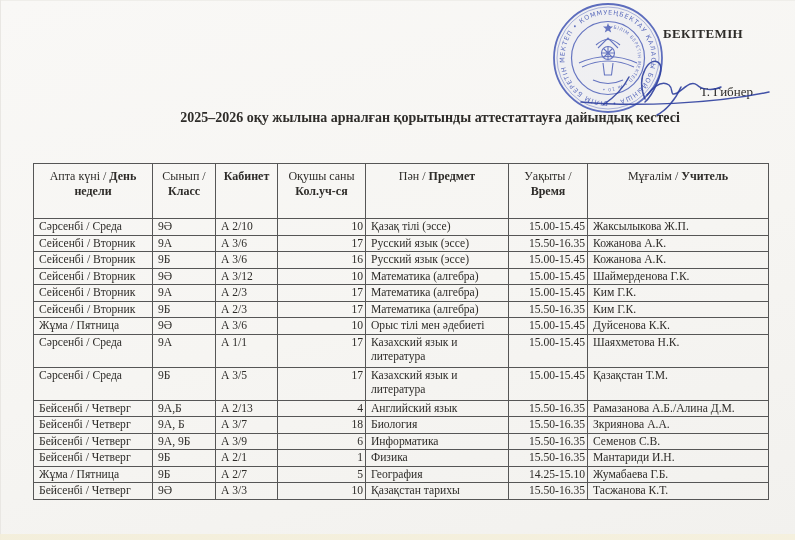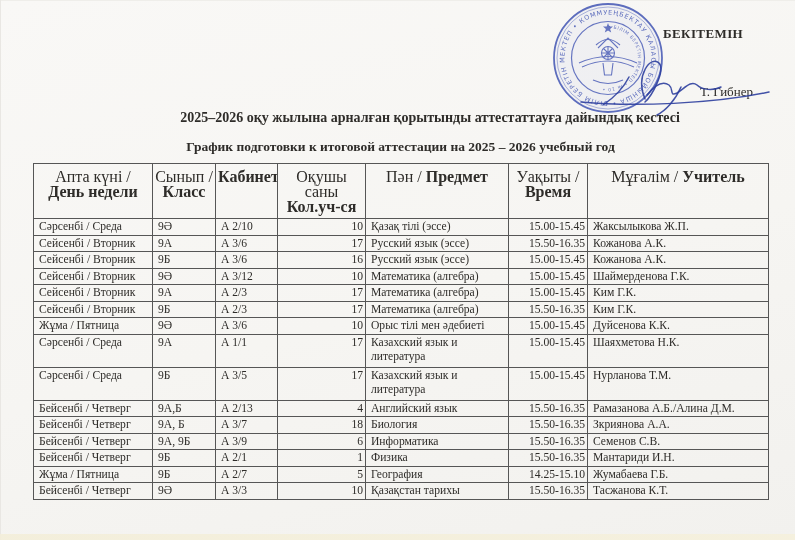--- a/index.html
+++ b/index.html
@@ -46,21 +46,21 @@
     position:absolute;top:163px;left:33px;width:735px;
     border-collapse:collapse;table-layout:fixed;
   }
   table.sched th,table.sched td{
     border:1px solid #565656;
     overflow:hidden;
   }
   table.sched th{
     height:49px;vertical-align:top;
     padding:5px 2px 0 2px;
-    font-size:16px;line-height:15px;font-weight:normal;
+    font-size:12px;line-height:15px;font-weight:normal;
     text-align:center;
   }
   th .hru{font-weight:bold;}
   table.sched td{
     font-size:11.6px;line-height:14.5px;
     vertical-align:top;
     padding:1px 2px 0 5px;
   }
   table.sched tbody tr{height:16px;}
   table.sched tbody tr.tall{height:33px;}
@@ -112,21 +112,20 @@
 
   <svg class="signature" width="212" height="72" viewBox="0 0 212 72">
     <path d="M18 55 C 70 60, 150 57, 206 45"></path>
     <path d="M40 58 C 52 50, 60 42, 66 30"></path>
     <path d="M82 52 C 72 28, 88 8, 96 16 C 103 24, 88 50, 82 55"></path>
     <path d="M84 48 C 92 38, 100 34, 106 38 C 111 42, 106 50, 114 46 C 122 41, 128 33, 134 38 C 139 43, 150 44, 158 40"></path>
     <path d="M118 40 C 112 54, 102 64, 94 68"></path>
   </svg>
 
   <div class="title-kk">2025–2026 оқу жылына арналған қорытынды аттестаттауға дайындық кестесі</div>
-  <div class="title-ru">График подготовки к итоговой аттестации на 2025 – 2026 учебный год</div>
 
   <table class="sched">
     <colgroup>
       <col style="width:119px">
         <col style="width:63px">
         <col style="width:62px">
       <col style="width:88px">
         <col style="width:143px">
         <col style="width:79px">
         <col style="width:181px">
@@ -231,21 +230,21 @@
           <td class="c-teach">Шаяхметова Н.К.</td>
         </tr>
 
         <tr class="tall">
           <td class="c-day">Сәрсенбі / Среда</td>
           <td class="c-class">9Б</td>
           <td class="c-cab">А 3/5</td>
           <td class="ta-c">17</td>
           <td class="c-subj">Казахский язык и литература</td>
           <td class="ta-c">15.00-15.45</td>
-          <td class="c-teach">Нурланова Т.М.</td>
+          <td class="c-teach">Қазақстан Т.М.</td>
         </tr>
 
         <tr>
           <td class="c-day">Бейсенбі / Четверг</td>
           <td class="c-class">9А,Б</td>
           <td class="c-cab">А 2/13</td>
           <td class="ta-c">4</td>
           <td class="c-subj">Английский язык</td>
           <td class="ta-c">15.50-16.35</td>
           <td class="c-teach">Рамазанова А.Б./Алина Д.М.</td>

